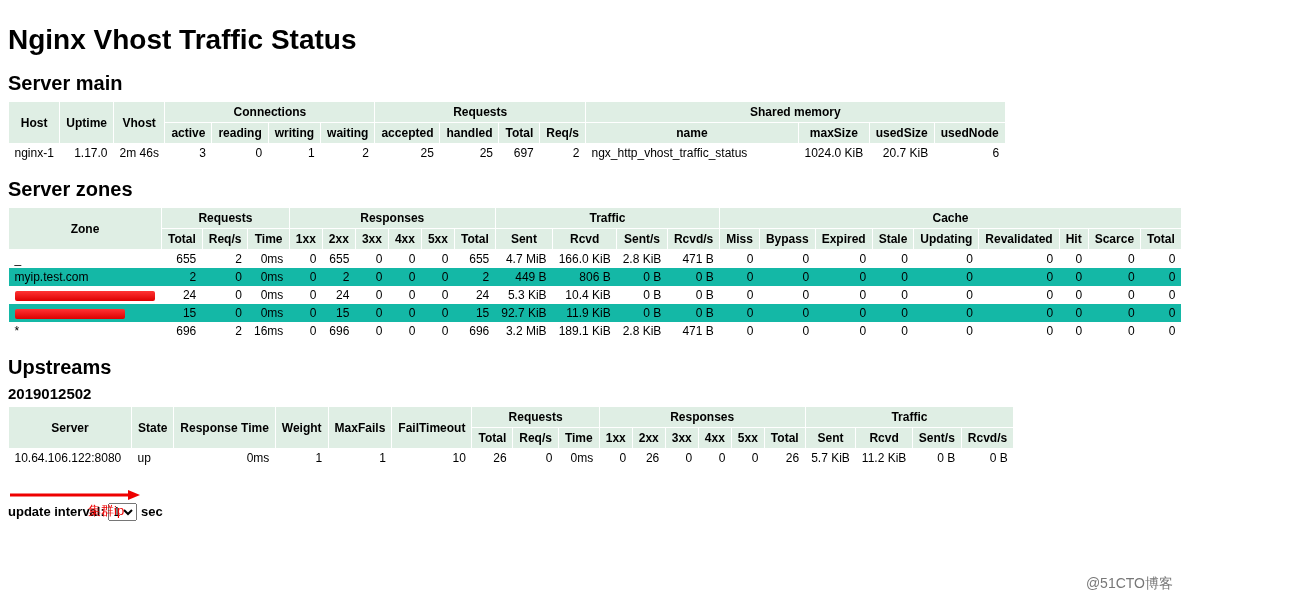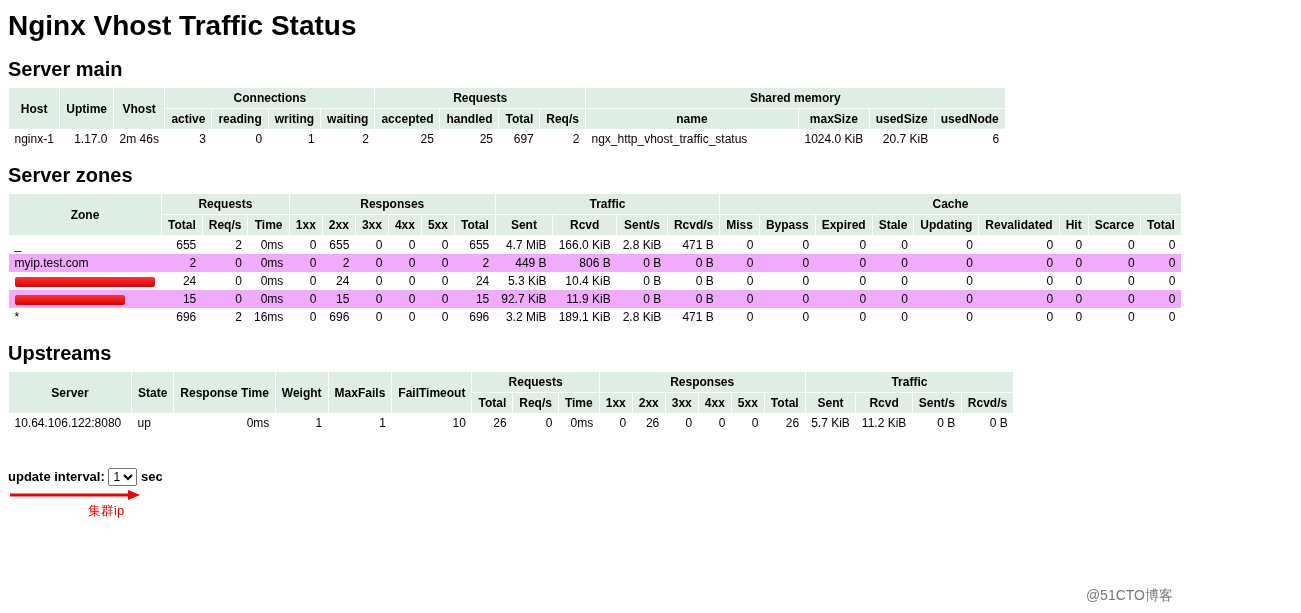--- a/index.html
+++ b/index.html
@@ -1,29 +1,29 @@
 <!DOCTYPE html>
 <html><head>
 <meta charset="utf-8">
 <style>
   html,body{margin:0;padding:0;font-family:Arial,Helvetica,sans-serif;font-size:13px;color:#000;background:#fff}
-  .page{width:1177px;min-height:613px;position:relative;padding:6px 8px;box-sizing:border-box}
+  .page{width:1177px;min-height:613px;position:relative;padding:20px 8px;box-sizing:border-box}
   h1{font-size:28px;font-weight:bold;margin:4px 0 10px 0}
   h2{font-size:20px;font-weight:bold;margin:16px 0 6px 0}
   h3{font-size:15px;font-weight:bold;margin:6px 0 4px 0}
   table{border-collapse:collapse;font-size:12px}
   th{background:#dfeee4;font-weight:bold;text-align:center;padding:3px 6px;border:1px solid #fff}
   td{padding:2px 6px;text-align:right;white-space:nowrap}
   td.l{text-align:left}
-  tbody tr.alt td{background:#f0abfc}
+  tbody tr.alt td{background:#14b8a6}
   .footer-links{margin-top:10px;font-size:12px}
   .footer-links a{color:#1a2dd4;text-decoration:underline;font-weight:bold;font-size:11px}
   .update-line{font-weight:bold;font-size:13px;margin-top:4px}
   select.tiny{font-size:12px}
-  .watermark{position:absolute;right:4px;bottom:8px;color:#777;font-size:14px}
+  .watermark{position:absolute;right:4px;bottom:20px;color:#777;font-size:14px}
   .redact{display:inline-block;background:linear-gradient(#f33,#d00);height:10px;border-radius:2px;vertical-align:middle}
   .anno{position:absolute;color:#e00;font-size:13px;pointer-events:none}
   .arrow-red{position:absolute;pointer-events:none}
 </style>
 </head>
 <body>
 
 <div class="page">
   <h1>Nginx Vhost Traffic Status</h1>
 
@@ -232,20 +232,21 @@
           <td>0</td>
           <td>0</td>
           <td>0</td>
           <td>0</td>
           <td>0</td>
         </tr>
       </tbody>
   </table>
 
   <h2>Upstreams</h2>
+  <h3>2019012502</h3>
   <table style="position:relative">
     <thead>
       <tr>
         <th rowspan="2" style="min-width:110px">Server</th>
         <th rowspan="2">State</th>
         <th rowspan="2">Response Time</th>
         <th rowspan="2">Weight</th>
         <th rowspan="2">MaxFails</th>
         <th rowspan="2">FailTimeout</th>
         <th colspan="3">Requests</th>

